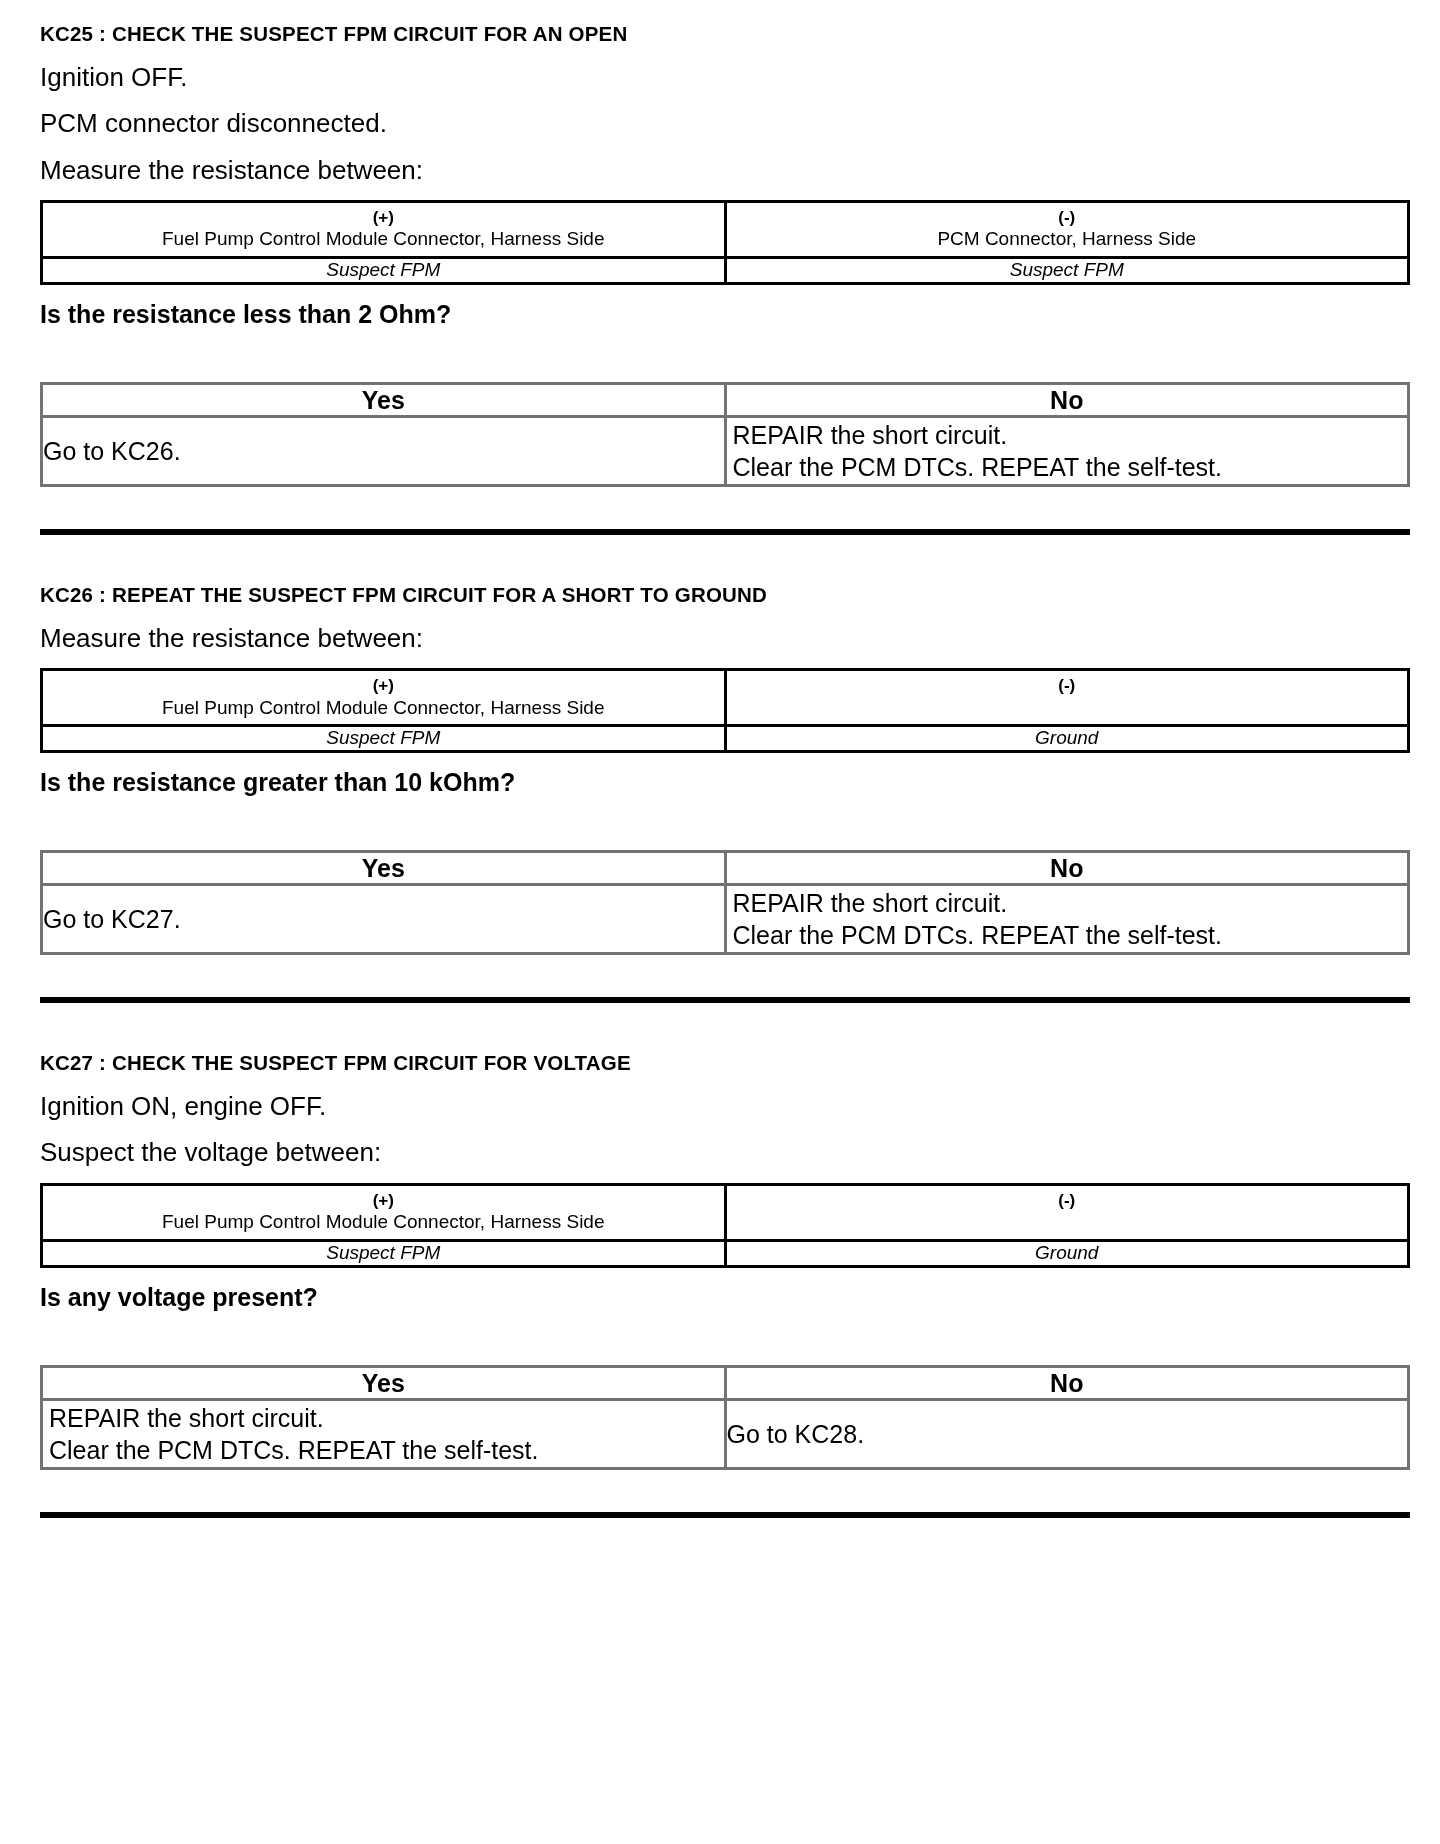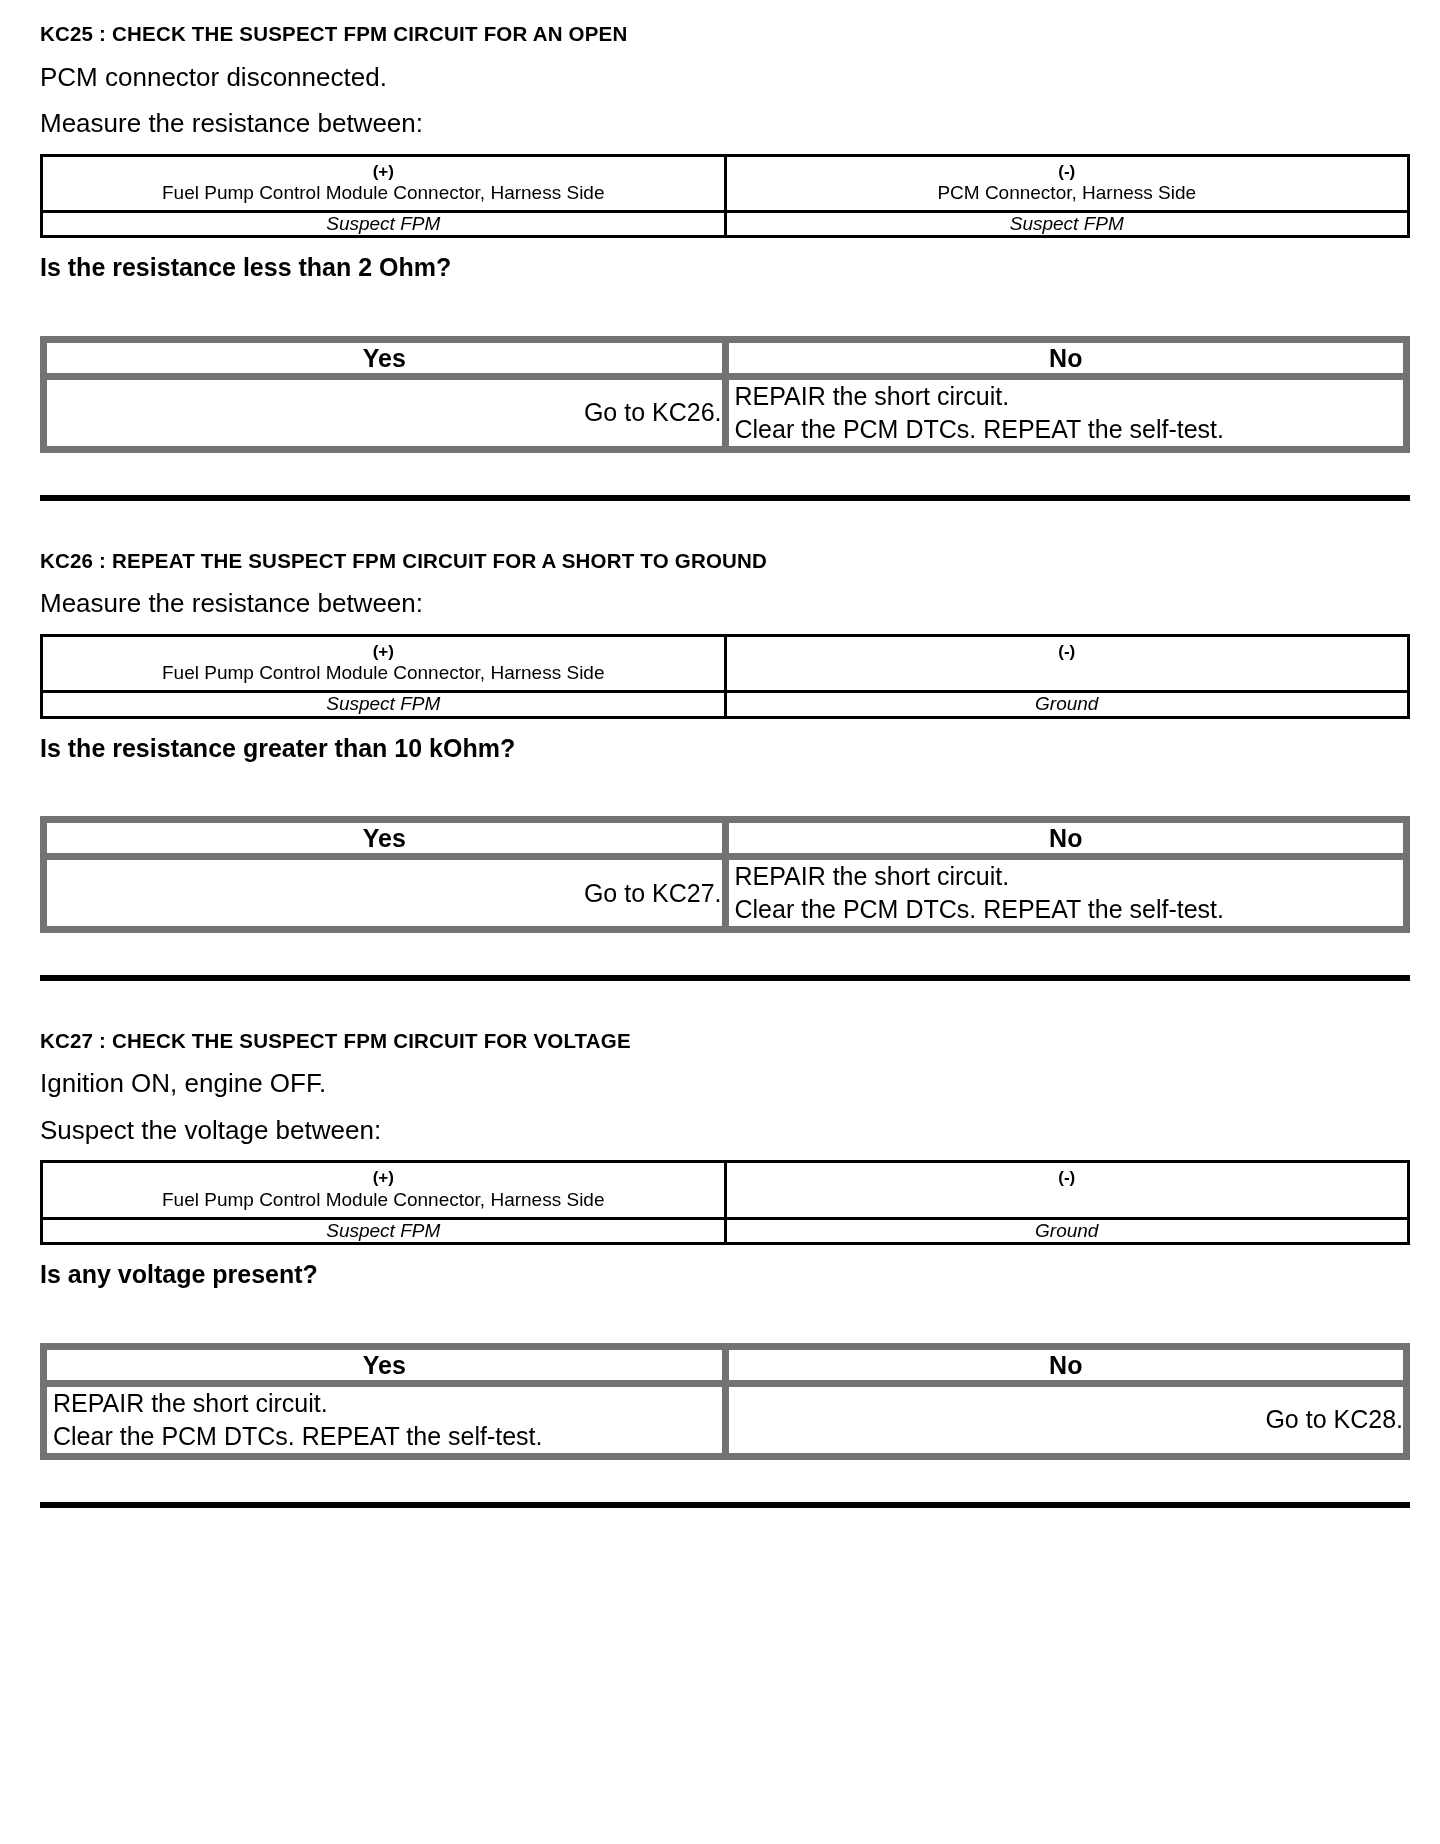--- a/index.html
+++ b/index.html
@@ -80,40 +80,40 @@
     font-style: italic;
   }
   
   .yesno-table {
     width: 100%;
     border-collapse: collapse;
     table-layout: fixed;
     margin-top: 52px;
   }
   .yesno-table td {
-    border: 7px solid #737373;
+    border: 3px solid #737373;
     padding: 0;
     vertical-align: middle;
   }
   .yesno-head {
     text-align: center;
     font-size: 25px;
     font-weight: bold;
     padding: 5px 6px 7px 6px;
     line-height: 1.2;
   }
   .yesno-body {
     font-size: 25px;
     font-weight: normal;
     line-height: 1.3;
     padding: 6px 6px 8px 6px;
     height: 66px;
   }
   .yesno-body.center {
-    text-align: right;
+    text-align: left;
   }
   .yesno-body.left {
     text-align: left;
     padding-left: 6px;
   }
   .yesno-body .l2 {
     display: block;
     white-space: nowrap;
   }
   .divider {
@@ -126,20 +126,21 @@
     height: 48px;
   }
 </style>
 </head>
 <body>
 
 <div class="page">
 
   <div class="section">
     <div class="step-title">KC25 : CHECK THE SUSPECT FPM CIRCUIT FOR AN OPEN</div>
+    <div class="step-line">Ignition OFF.</div>
     <div class="step-line">PCM connector disconnected.</div>
     <div class="step-line">Measure the resistance between:</div>
 
     <table class="meas-table">
       <tbody>
           <tr>
         <td>
           <div class="meas-head">
             <span class="sign">(+)</span>
             <span class="sub">Fuel Pump Control Module Connector, Harness Side</span>

